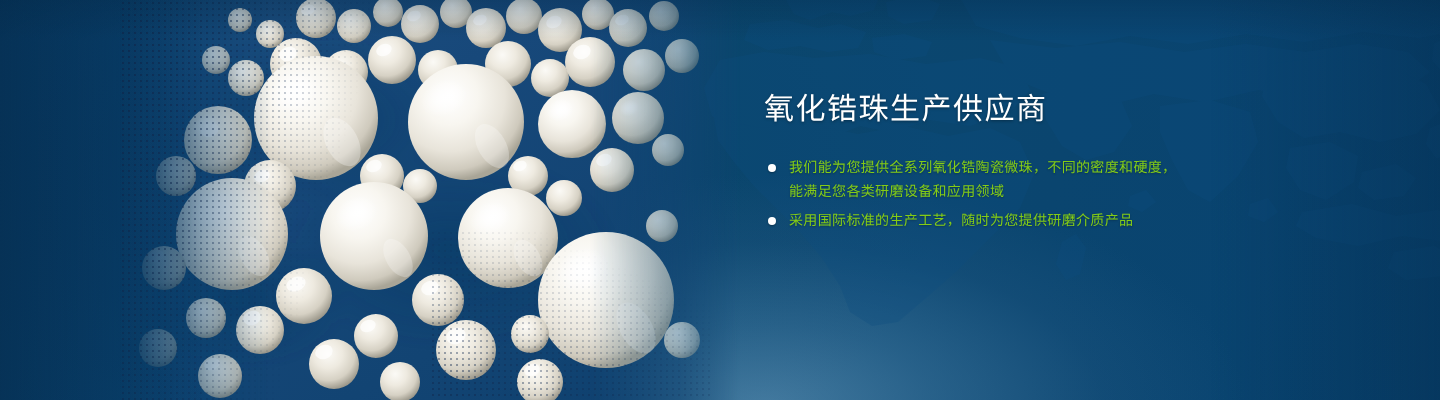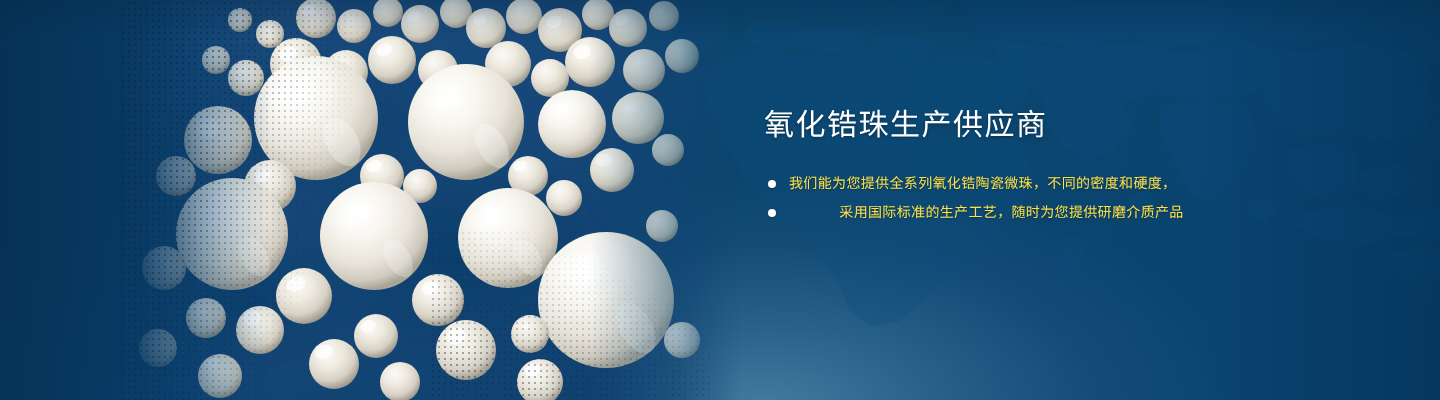--- a/index.html
+++ b/index.html
@@ -110,21 +110,21 @@
     height: 170px;
     -webkit-mask-image: linear-gradient(25deg, rgba(0,0,0,0.9) 0%, rgba(0,0,0,0.35) 45%, rgba(0,0,0,0) 75%);
     mask-image: linear-gradient(25deg, rgba(0,0,0,0.9) 0%, rgba(0,0,0,0.35) 45%, rgba(0,0,0,0) 75%);
     opacity: 0.6;
   }
 
   
   .copy {
     position: absolute;
     left: 764px;
-    top: 106px;
+    top: 90px;
     width: 470px;
   }
 
   .headline {
     margin: 0;
     padding: 0;
     font-size: 30px;
     line-height: 38px;
     font-weight: 400;
     letter-spacing: 1.5px;
@@ -138,25 +138,25 @@
     margin: 28px 0 0 0;
     padding: 0;
   }
 
   .bullet {
     position: relative;
     margin: 0 0 6px 0;
     padding-left: 25px;
     font-size: 14px;
     line-height: 23px;
-    color: #fde047;
+    color: #84cc16;
     letter-spacing: 0.35px;
     text-shadow: 0 1px 2px rgba(0,0,0,0.30);
   }
-  .bullet:last-child { margin-bottom: 0; text-align: center; }
+  .bullet:last-child { margin-bottom: 0; }
 
   .bullet .dot {
     position: absolute;
     left: 4px;
     top: 8px;
     width: 8px;
     height: 8px;
     border-radius: 50%;
     background: #ffffff;
     box-shadow: 0 1px 2px rgba(0,0,0,0.30);
@@ -380,20 +380,21 @@
   <div class="halftone bottom-right"></div>
   <div class="bg-vignette"></div>
 
   <div class="copy">
     <h1 class="headline">氧化锆珠生产供应商</h1>
 
     <ul class="bullets">
       <li class="bullet">
         <span class="dot"></span>
         <span class="line">我们能为您提供全系列氧化锆陶瓷微珠，不同的密度和硬度，</span>
+        <span class="line">能满足您各类研磨设备和应用领域</span>
       </li>
       <li class="bullet">
         <span class="dot"></span>
         <span class="line">采用国际标准的生产工艺，随时为您提供研磨介质产品</span>
       </li>
     </ul>
   </div>
 
 </div>
 

